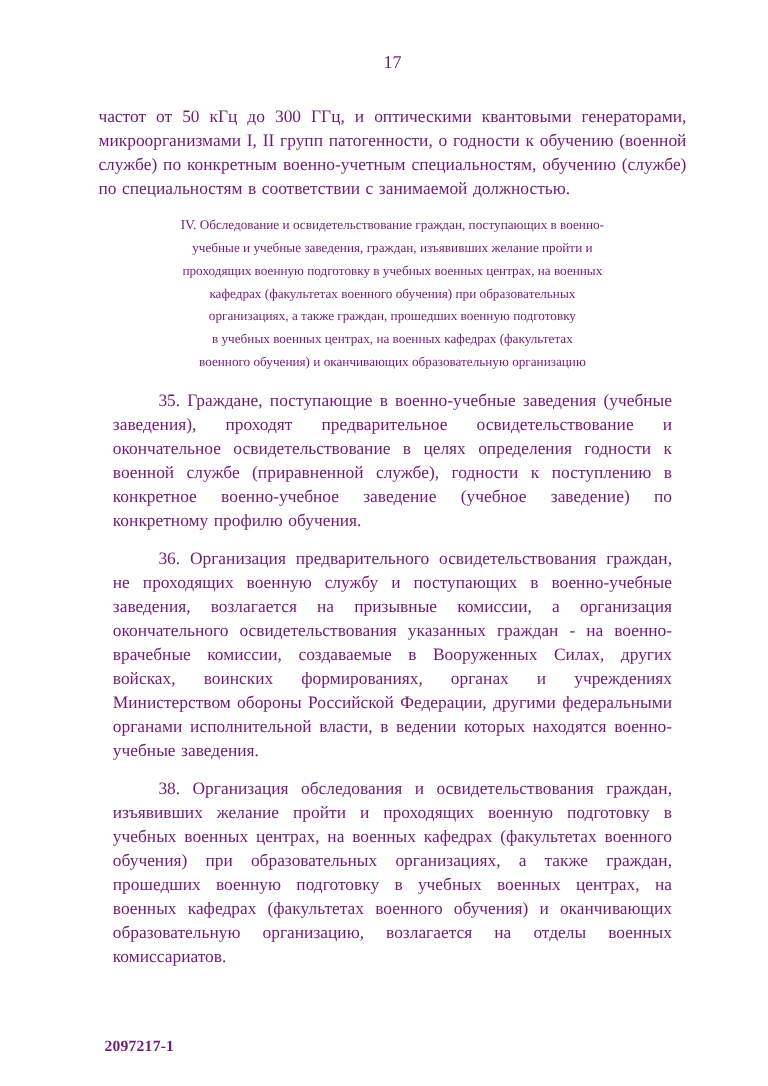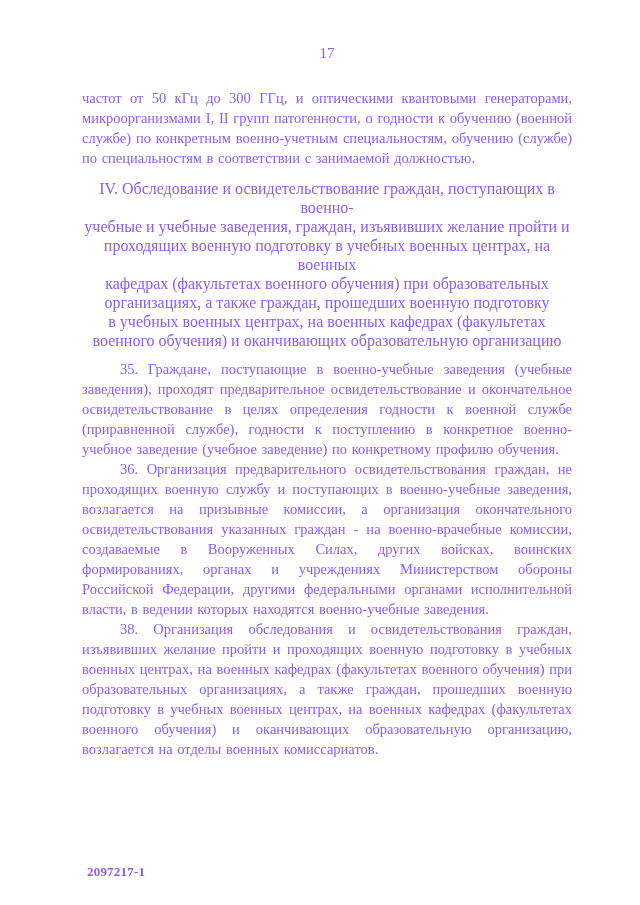--- a/index.html
+++ b/index.html
@@ -5,21 +5,21 @@
   html, body {
     margin: 0;
     padding: 0;
     background: #ffffff;
   }
   .page {
     position: relative;
     width: 640px;
     height: 905px;
     background: #ffffff;
-    color: #8b5cf6;
+    color: #701a75;
     font-family: "Liberation Serif", "DejaVu Serif", serif;
     overflow: hidden;
   }
   .content {
     position: absolute;
     left: 82px;
     width: 490px;
     top: 0;
   }
   .page-number {
@@ -31,31 +31,31 @@
   .continuation {
     margin: 26px 0 0 0;
     font-size: 14.5px;
     line-height: 20px;
     text-align: justify;
     text-indent: 0;
     word-spacing: 1px;
   }
   .section-heading {
     margin: 11px 0 0 0;
-    font-size: 16px;
+    font-size: 11px;
     font-weight: normal;
     line-height: 19px;
     text-align: center;
     white-space: pre-line;
   }
   .paragraphs {
     margin-top: 9px;
   }
   .paragraphs p {
-    margin: 0;
+    margin: 12px;
     font-size: 14.5px;
     line-height: 20px;
     text-align: justify;
     text-indent: 38px;
     word-spacing: 1px;
   }
   .footer-code {
     position: absolute;
     left: 87px;
     top: 864px;

